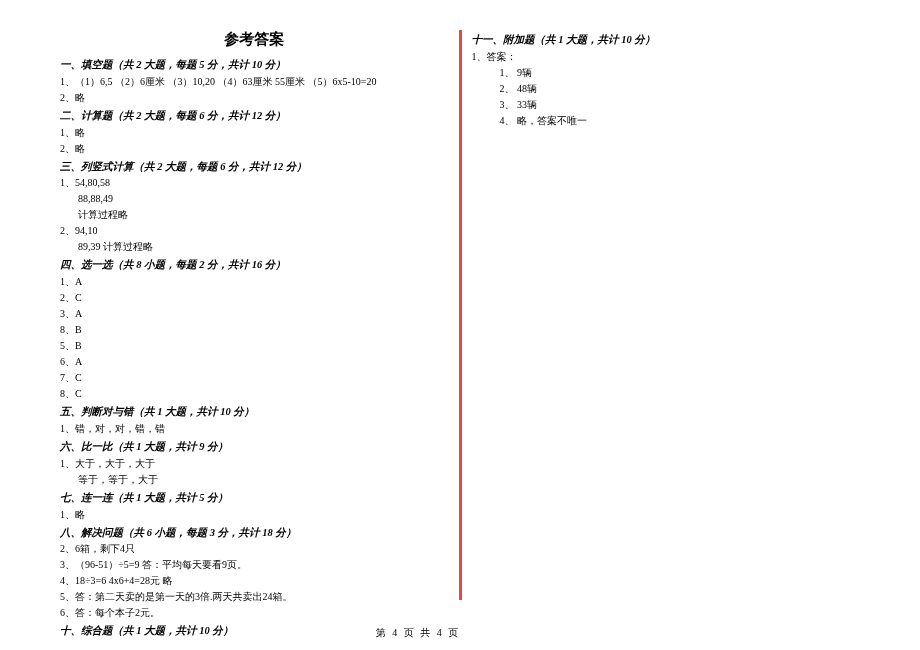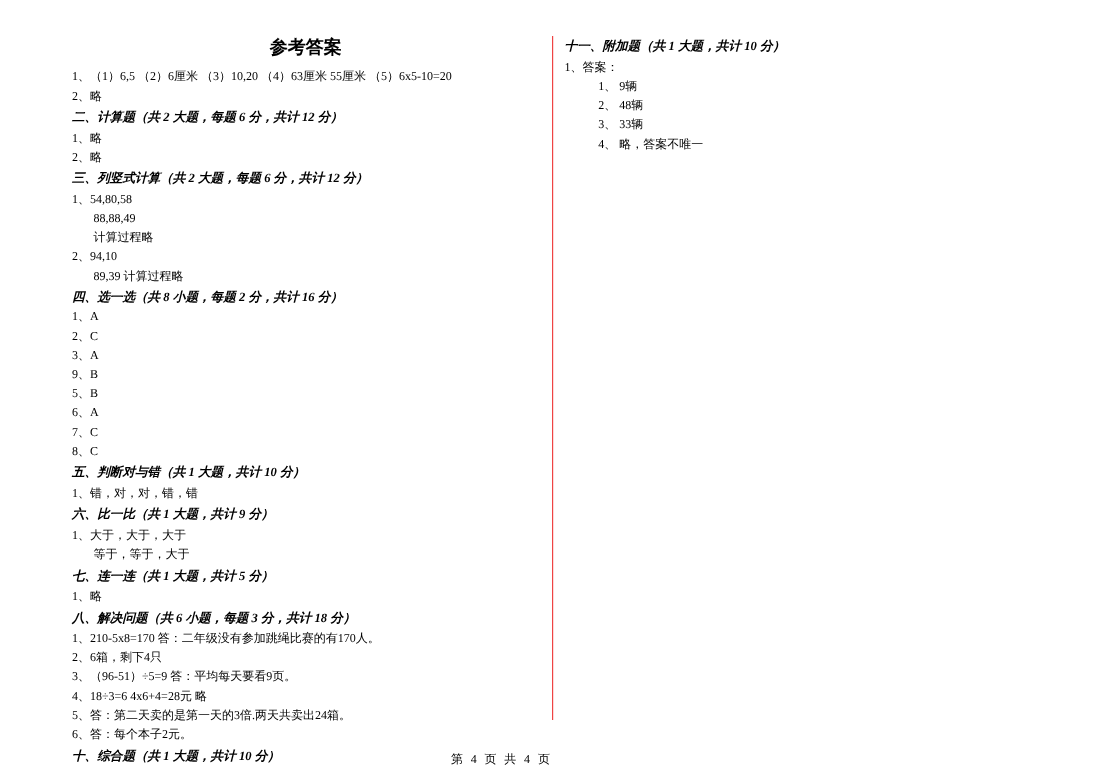--- a/index.html
+++ b/index.html
@@ -19,21 +19,21 @@
     .page {
       display: flex;
       padding: 30px 50px 10px 50px;
       height: 610px;
     }
     .col {
       flex: 1;
       padding: 0 10px;
     }
     .col-left {
-      border-right: 1px solid #ef4444;
+      border-right: 3px solid #ef4444;
     }
     .title {
       text-align: center;
       font-size: 15px;
       font-weight: bold;
       margin-bottom: 8px;
     }
     .section-head {
       font-weight: bold;
       font-size: 10.5px;
@@ -61,56 +61,56 @@
       letter-spacing: 2px;
     }
   </style>
 </head>
 <body>
 
 <div class="page">
   <div class="col col-left">
     <div class="title">参考答案</div>
 
+    <div class="section-head">一、填空题（共 2 大题，每题 5 分，共计 10 分）</div>
     <div class="item">1、（1）6,5 （2）6厘米 （3）10,20 （4）63厘米 55厘米 （5）6x5-10=20</div>
     <div class="item">2、略</div>
 
     <div class="section-head">二、计算题（共 2 大题，每题 6 分，共计 12 分）</div>
     <div class="item">1、略</div>
     <div class="item">2、略</div>
 
     <div class="section-head">三、列竖式计算（共 2 大题，每题 6 分，共计 12 分）</div>
     <div class="item">1、54,80,58</div>
     <div class="item item-indent">88,88,49</div>
     <div class="item item-indent">计算过程略</div>
     <div class="item">2、94,10</div>
     <div class="item item-indent">89,39   计算过程略</div>
 
     <div class="section-head">四、选一选（共 8 小题，每题 2 分，共计 16 分）</div>
     <div class="item">1、A</div>
     <div class="item">2、C</div>
     <div class="item">3、A</div>
-    <div class="item">9、B</div>
+    <div class="item">8、B</div>
     <div class="item">5、B</div>
     <div class="item">6、A</div>
     <div class="item">7、C</div>
     <div class="item">8、C</div>
 
     <div class="section-head">五、判断对与错（共 1 大题，共计 10 分）</div>
     <div class="item">1、错，对，对，错，错</div>
 
     <div class="section-head">六、比一比（共 1 大题，共计 9 分）</div>
     <div class="item">1、大于，大于，大于</div>
     <div class="item item-indent">等于，等于，大于</div>
 
     <div class="section-head">七、连一连（共 1 大题，共计 5 分）</div>
     <div class="item">1、略</div>
 
     <div class="section-head">八、解决问题（共 6 小题，每题 3 分，共计 18 分）</div>
-    <div class="item">1、210-5x8=170    答：二年级没有参加跳绳比赛的有170人。</div>
     <div class="item">2、6箱，剩下4只</div>
     <div class="item">3、（96-51）÷5=9   答：平均每天要看9页。</div>
     <div class="item">4、18÷3=6     4x6+4=28元     略</div>
     <div class="item">5、答：第二天卖的是第一天的3倍.两天共卖出24箱。</div>
     <div class="item">6、答：每个本子2元。</div>
 
     <div class="section-head">十、综合题（共 1 大题，共计 10 分）</div>
 
   </div>
 

